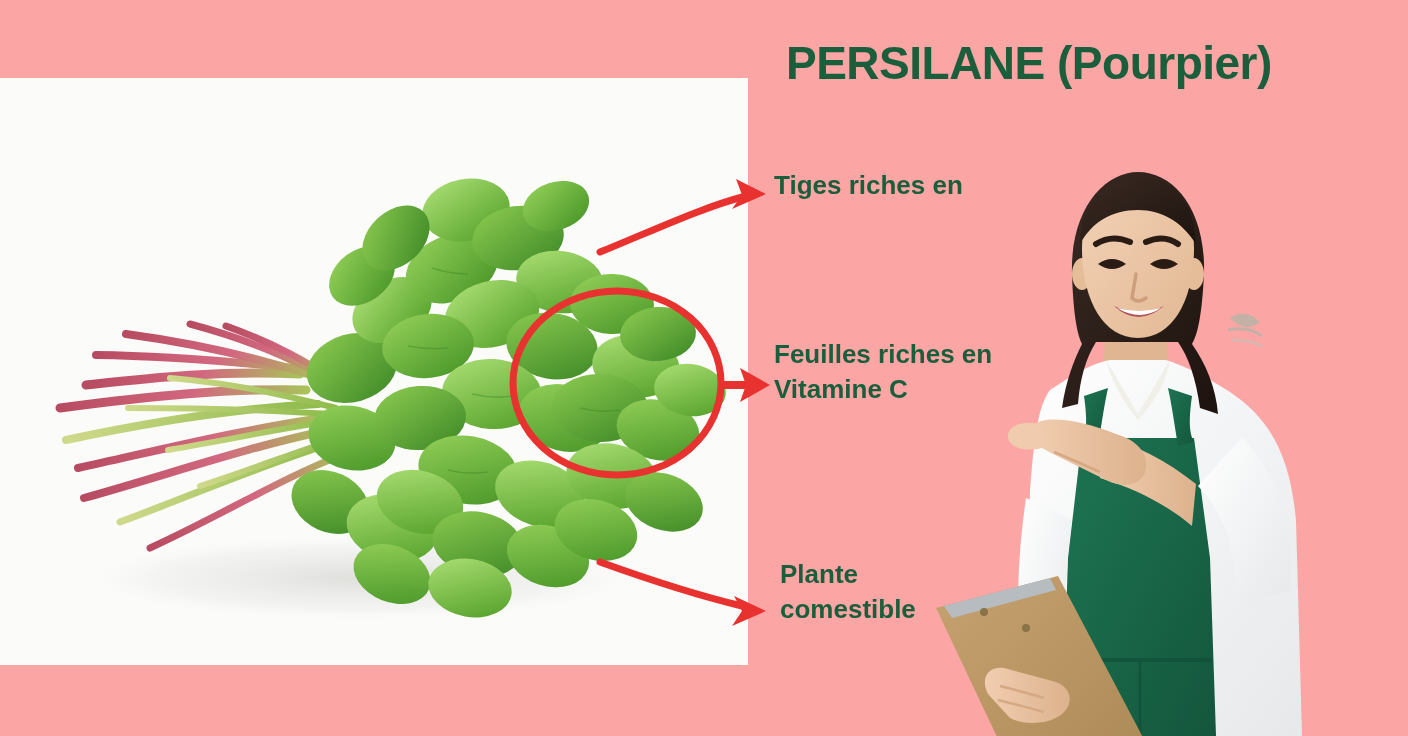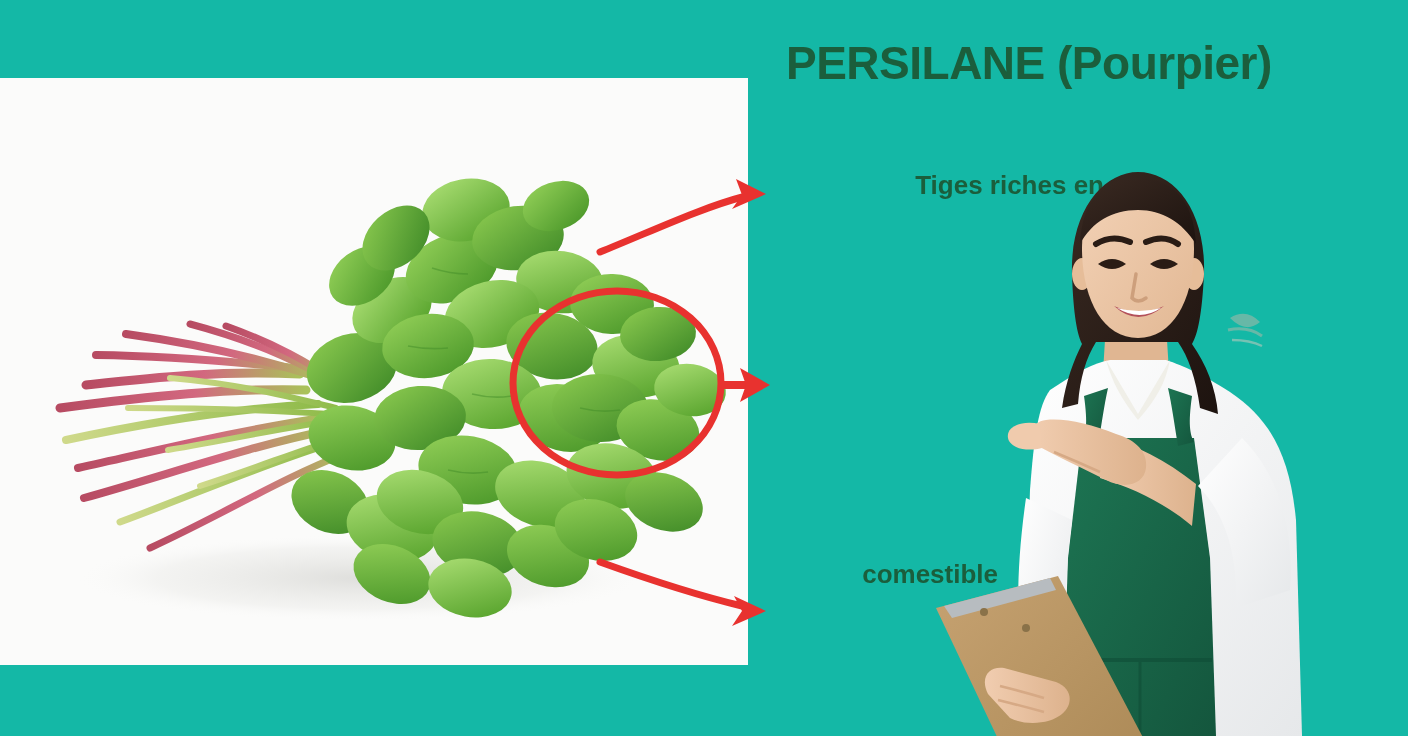--- a/index.html
+++ b/index.html
@@ -7,21 +7,21 @@
     padding: 0;
     background: #ffffff;
   }
   body {
     font-family: "Liberation Sans", sans-serif;
   }
   #poster {
     position: relative;
     width: 1408px;
     height: 736px;
-    background: #14b8a6;
+    background: #fca5a5;
     overflow: hidden;
   }
 
   
   #photo-panel {
     position: absolute;
     left: 0;
     top: 78px;
     width: 748px;
     height: 587px;
@@ -55,21 +55,21 @@
     font-size: 46px;
     font-weight: bold;
     color: #1b5e3c;
     letter-spacing: -0.5px;
     line-height: 1.1;
     white-space: nowrap;
   }
 
   .callout {
     position: absolute;
-    text-align: right;
+    text-align: left;
     color: #1b5e3c;
     font-weight: bold;
     font-size: 26px;
     line-height: 1.33;
   }
   .callout .ln { display: block; }
 
   #callout-1 { left: 774px; top: 168px; width: 330px; }
   #callout-2 { left: 774px; top: 337px; width: 330px; }
   #callout-3 { left: 780px; top: 557px; width: 218px; }
@@ -209,22 +209,27 @@
       <path d="M766 611 L734 596 L742 611 L732 626 Z" fill="#e8322f"></path>
     </g>
   </svg>
 
   <div class="title">PERSILANE (Pourpier)</div>
 
   <div class="callout" id="callout-1">
     <span class="ln">Tiges riches en</span>
   </div>
 
+  <div class="callout" id="callout-2">
+    <span class="ln">Feuilles riches en</span>
+    <span class="ln">Vitamine C</span>
+  </div>
 
   <div class="callout" id="callout-3">
+    <span class="ln">Plante</span>
     <span class="ln">comestible</span>
   </div>
 
   <div id="presenter">
     <svg viewBox="0 0 478 598" xmlns="http://www.w3.org/2000/svg">
       <defs>
         <linearGradient id="skin" x1="0%" y1="0%" x2="100%" y2="100%">
           <stop offset="0%" stop-color="#f3d2b6"></stop>
           <stop offset="100%" stop-color="#e2b894"></stop>
         </linearGradient>

